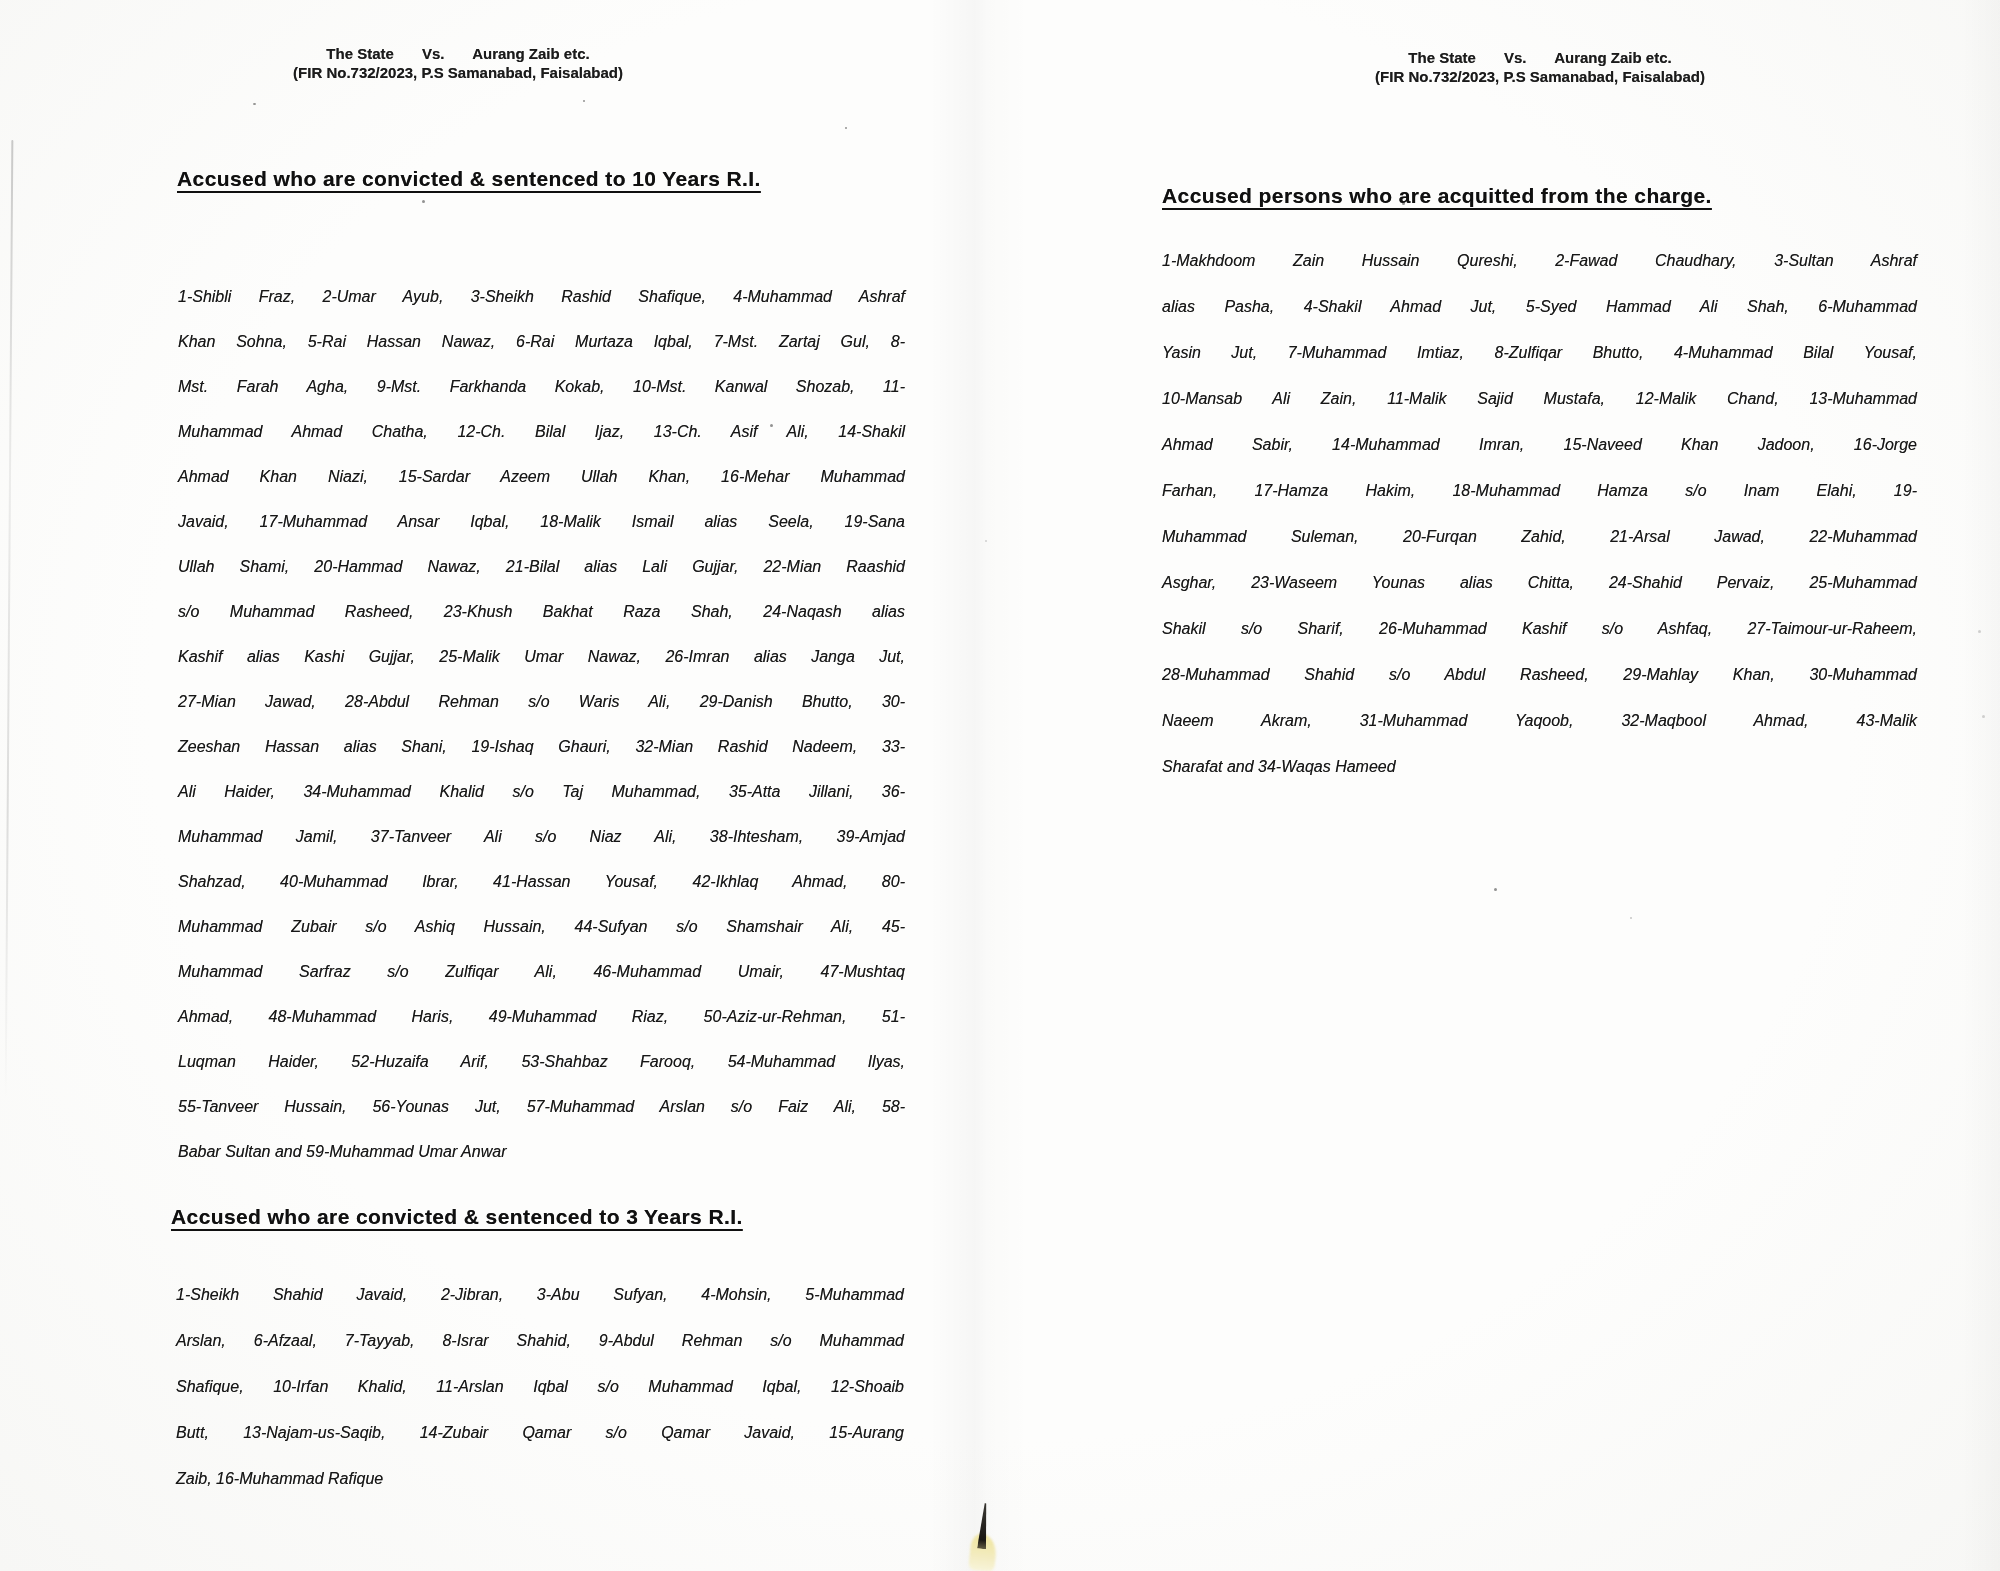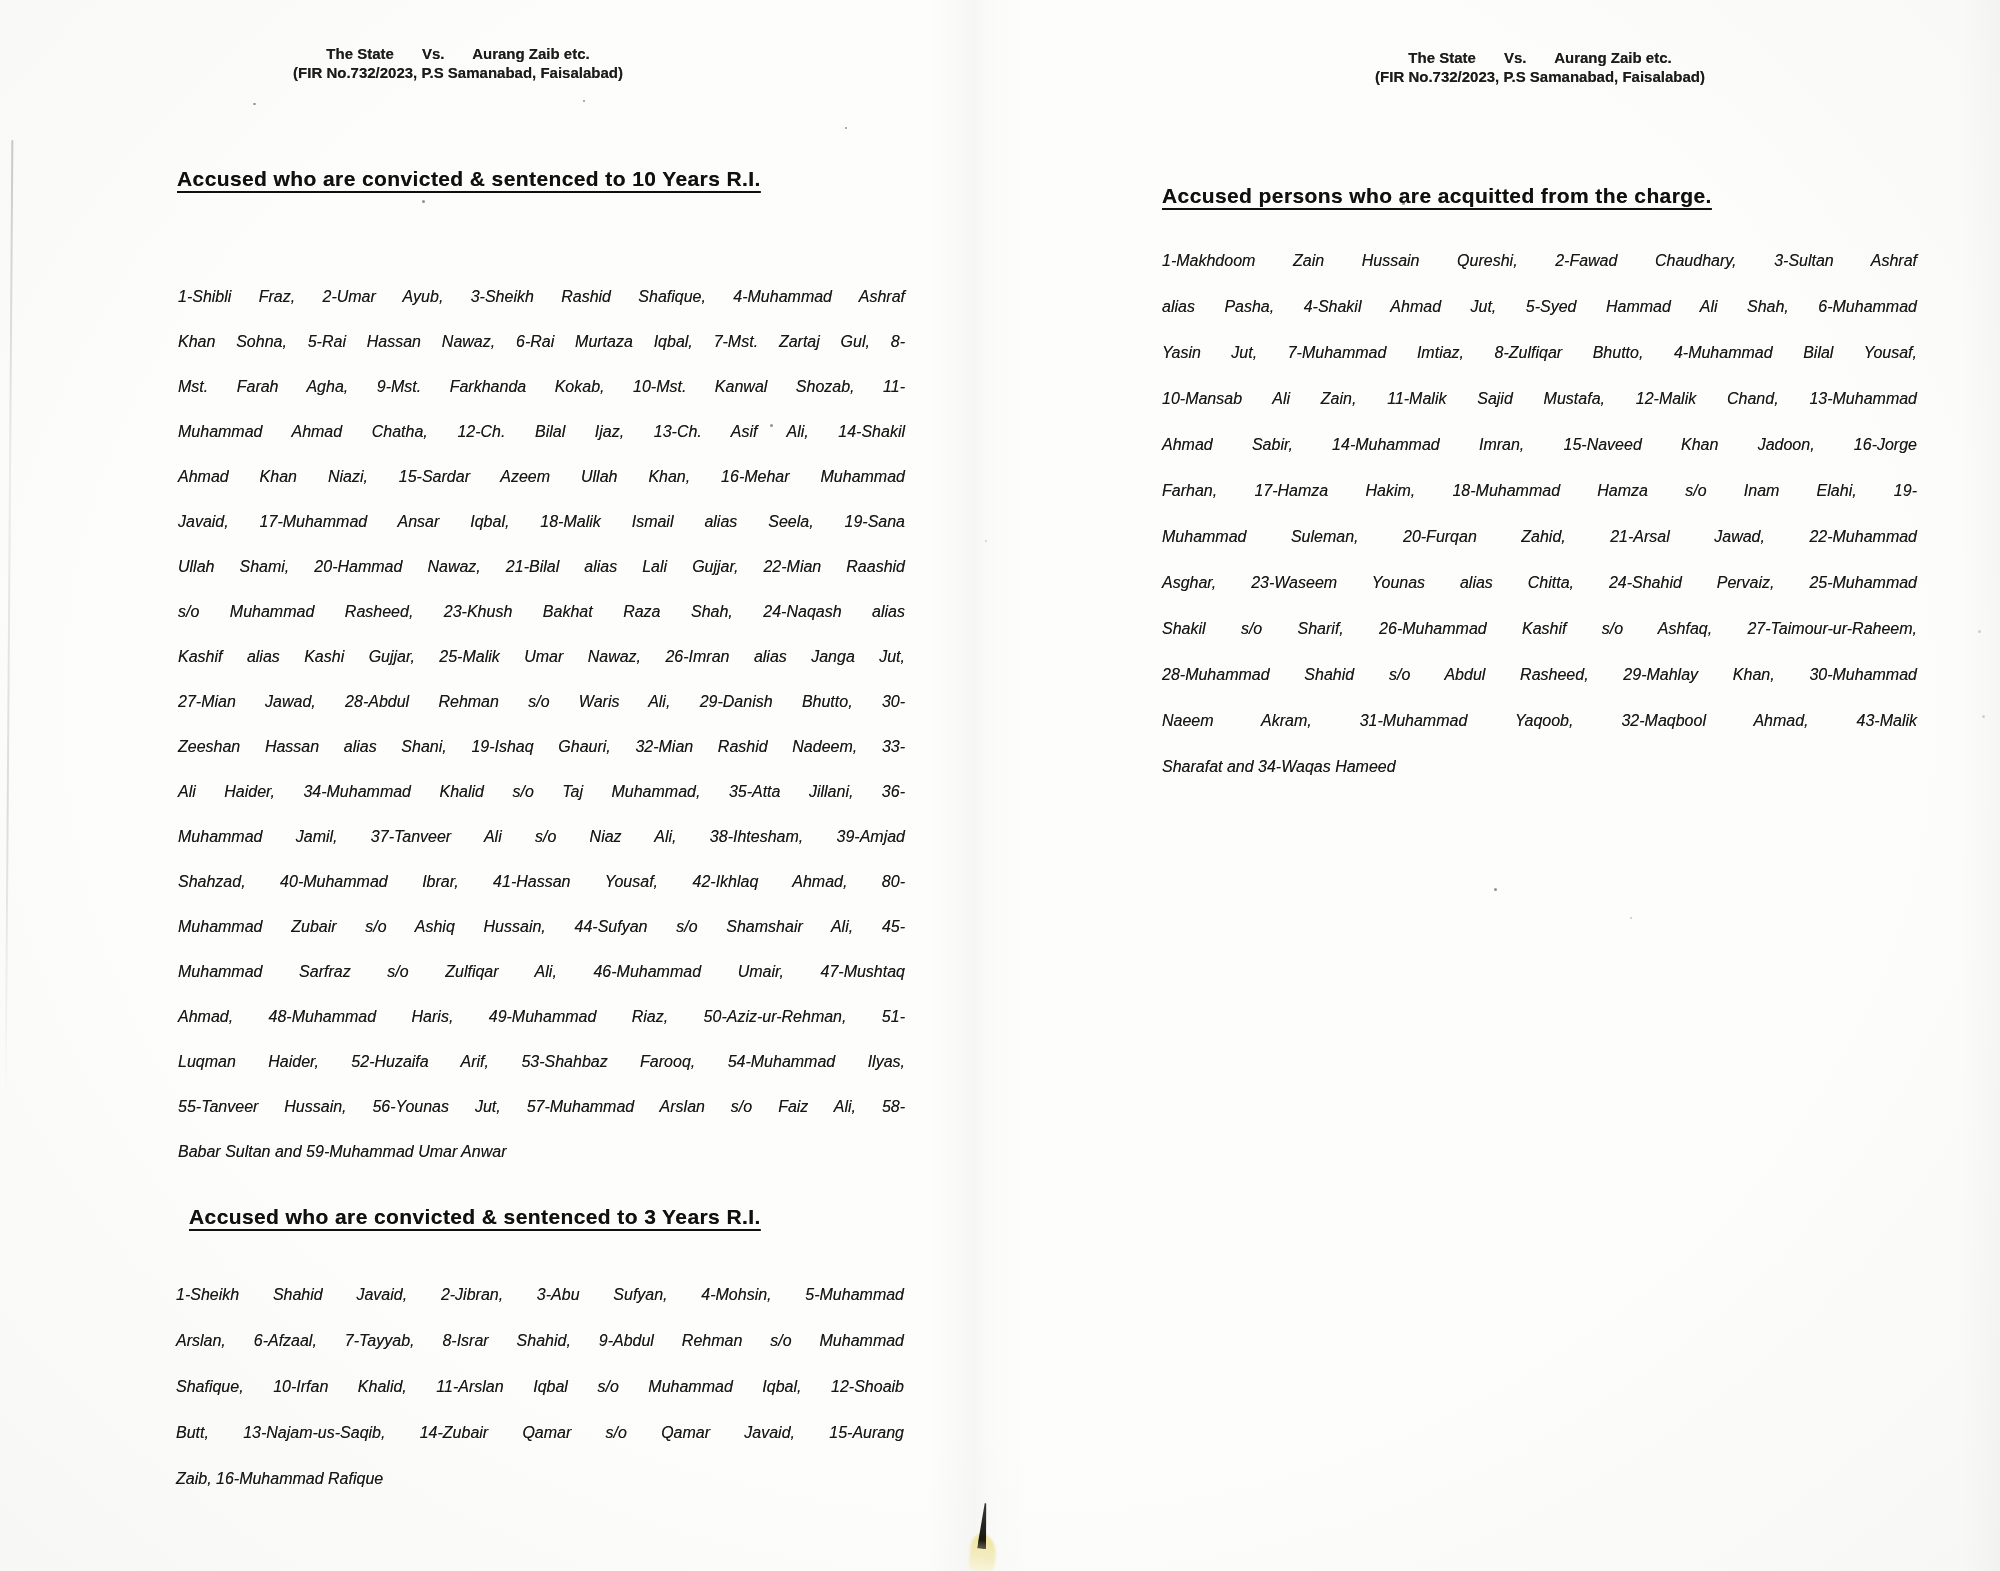--- a/index.html
+++ b/index.html
@@ -137,21 +137,21 @@
         <div class="tline">Muhammad Jamil, 37-Tanveer Ali s/o Niaz Ali, 38-Ihtesham, 39-Amjad</div>
         <div class="tline">Shahzad, 40-Muhammad Ibrar, 41-Hassan Yousaf, 42-Ikhlaq Ahmad, 80-</div>
         <div class="tline">Muhammad Zubair s/o Ashiq Hussain, 44-Sufyan s/o Shamshair Ali, 45-</div>
         <div class="tline">Muhammad Sarfraz s/o Zulfiqar Ali, 46-Muhammad Umair, 47-Mushtaq</div>
         <div class="tline">Ahmad, 48-Muhammad Haris, 49-Muhammad Riaz, 50-Aziz-ur-Rehman, 51-</div>
         <div class="tline">Luqman Haider, 52-Huzaifa Arif, 53-Shahbaz Farooq, 54-Muhammad Ilyas,</div>
         <div class="tline">55-Tanveer Hussain, 56-Younas Jut, 57-Muhammad Arslan s/o Faiz Ali, 58-</div>
         <div class="tline tline-last">Babar Sultan and 59-Muhammad Umar Anwar</div>
       </div>
 
-    <div class="section-heading" style="left:189px; top:1205px;">Accused who are convicted &amp; sentenced to 3 Years R.I.</div>
+    <div class="section-heading" style="left:171px; top:1205px;">Accused who are convicted &amp; sentenced to 3 Years R.I.</div>
 
     <div class="body-text lines-46" style="left:176px; top:1272px; width:728px;">
         <div class="tline">1-Sheikh Shahid Javaid, 2-Jibran, 3-Abu Sufyan, 4-Mohsin, 5-Muhammad</div>
         <div class="tline">Arslan, 6-Afzaal, 7-Tayyab, 8-Israr Shahid, 9-Abdul Rehman s/o Muhammad</div>
         <div class="tline">Shafique, 10-Irfan Khalid, 11-Arslan Iqbal s/o Muhammad Iqbal, 12-Shoaib</div>
         <div class="tline">Butt, 13-Najam-us-Saqib, 14-Zubair Qamar s/o Qamar Javaid, 15-Aurang</div>
         <div class="tline tline-last">Zaib, 16-Muhammad Rafique</div>
       </div>
   </div>
 

